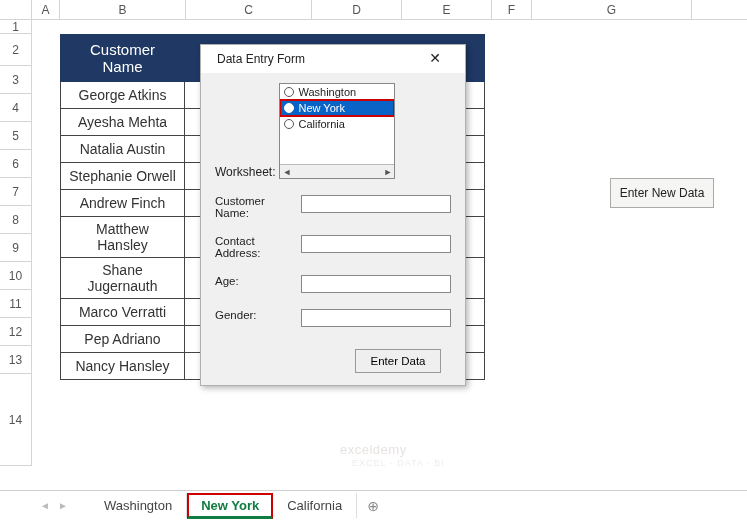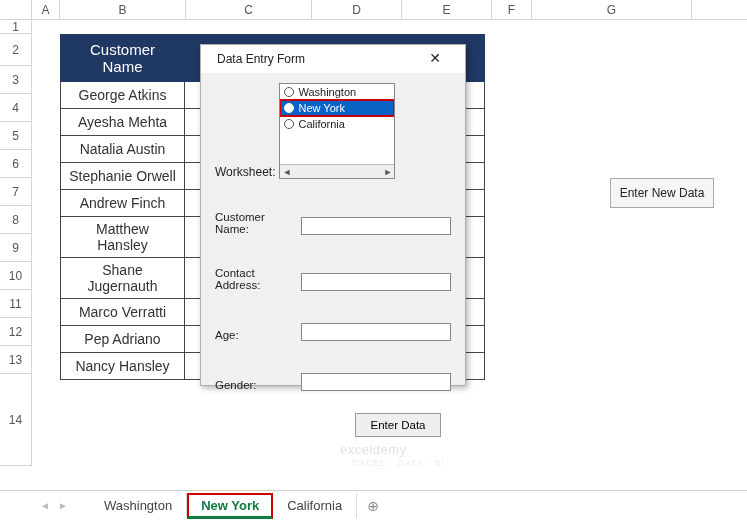--- a/index.html
+++ b/index.html
@@ -168,22 +168,22 @@
     background:#efefef;
     display:flex;
     justify-content: space-between;
     align-items:center;
     padding: 0 2px;
     font-size:9px;
     color:#555;
   }
   .form-row {
     display:flex;
-    align-items:flex-end;
-    margin-top: 32px;
+    align-items:flex-start;
+    margin-top: 16px;
     gap: 8px;
   }
   .form-row label { width: 94px; text-align:left; font-size:11.5px;}
   .form-row input {
     flex:1;
     height: 18px;
     border:1px solid #888;
     background:#fff;
     padding: 0 3px;
     font-size:11px;

